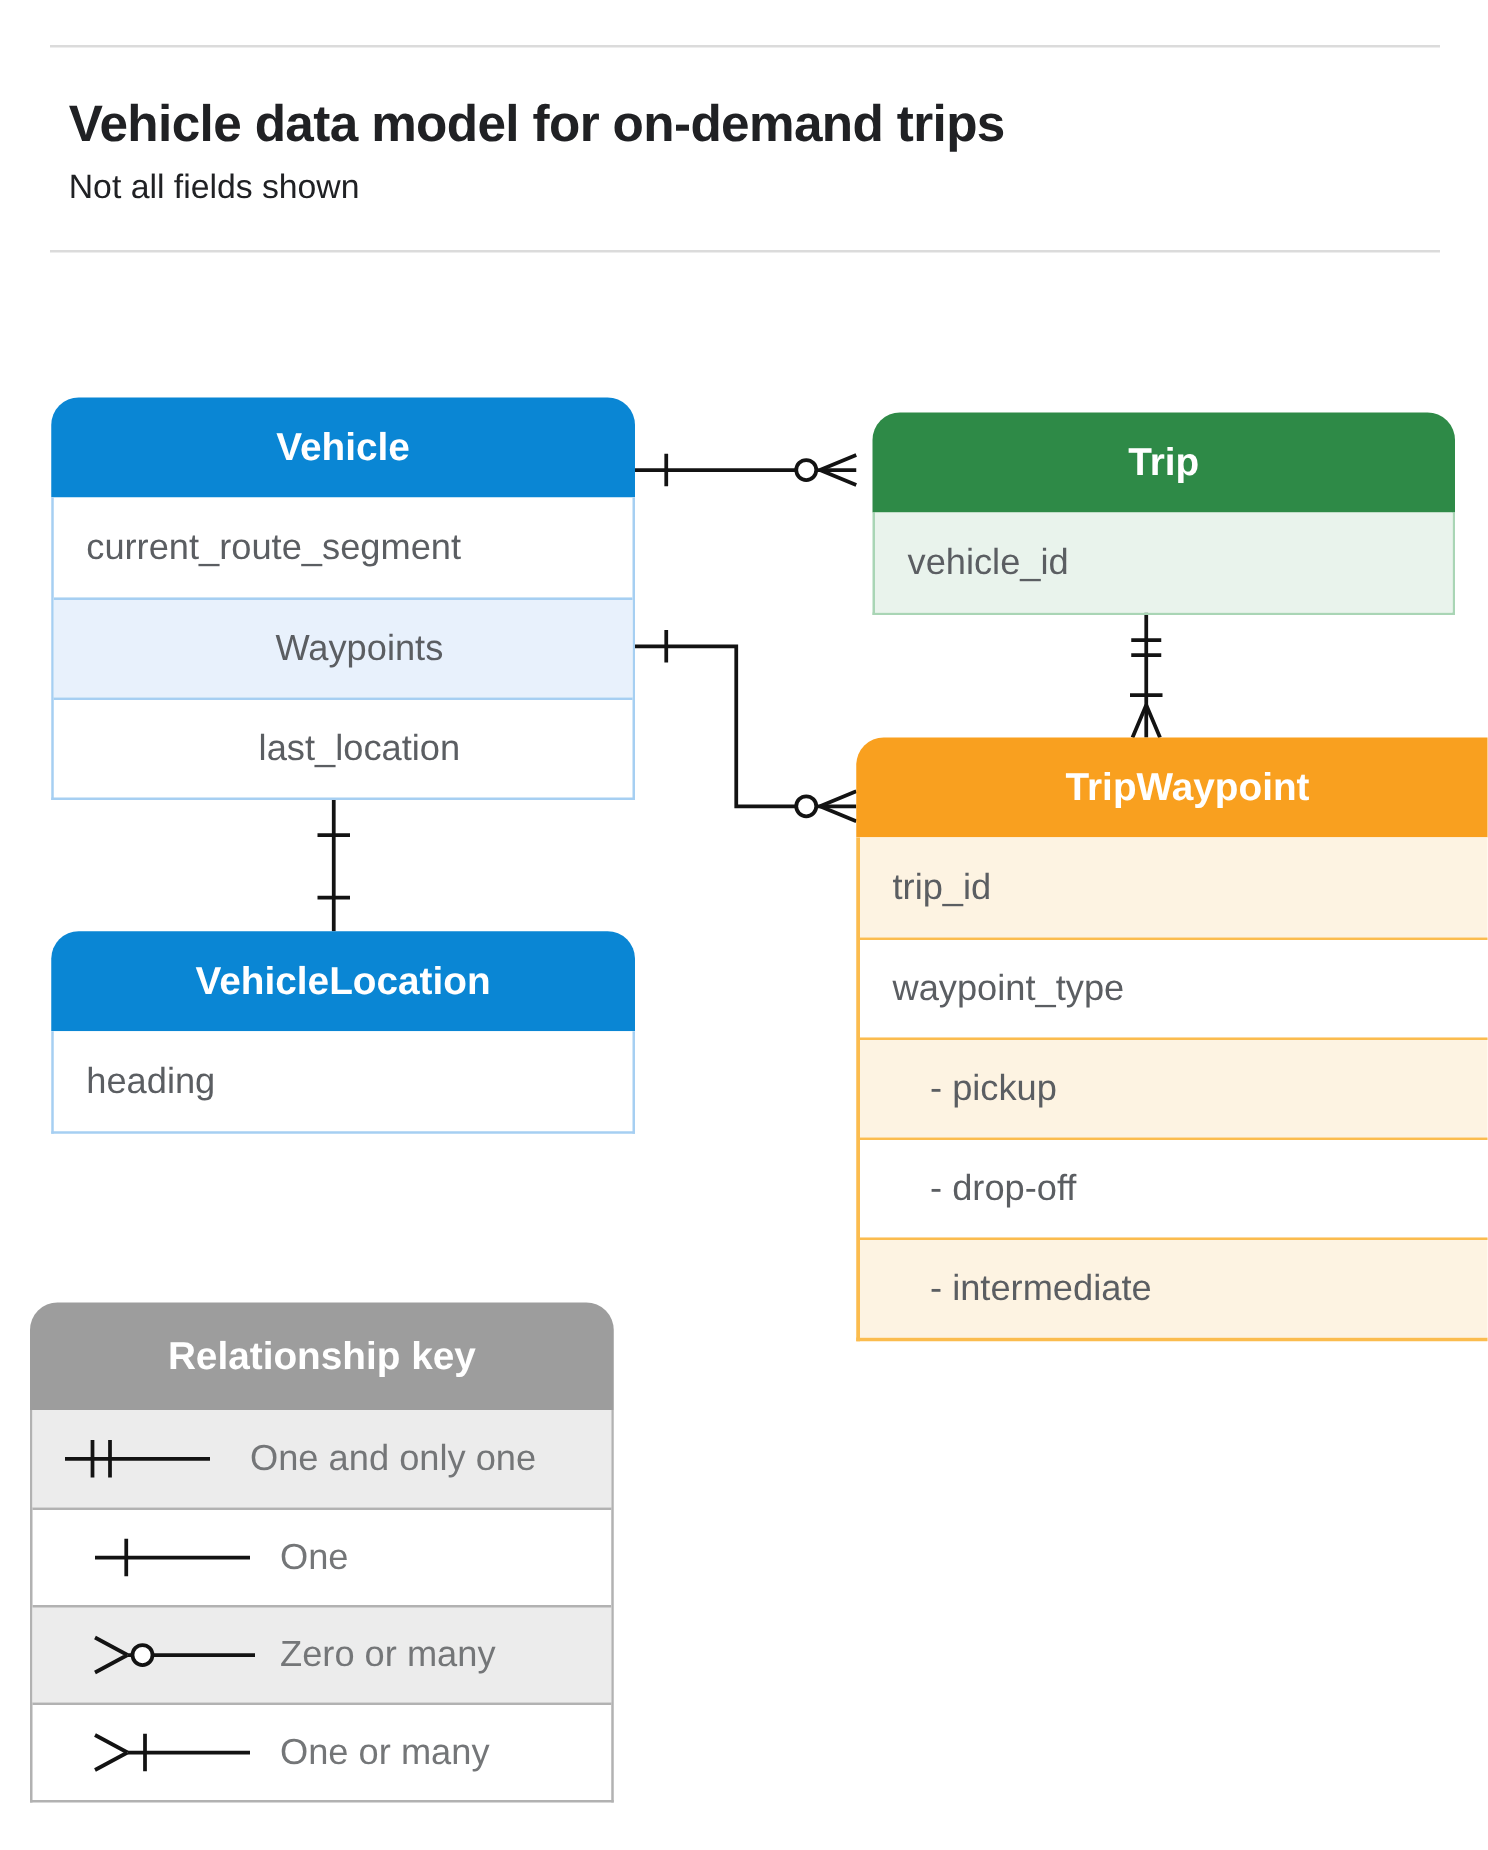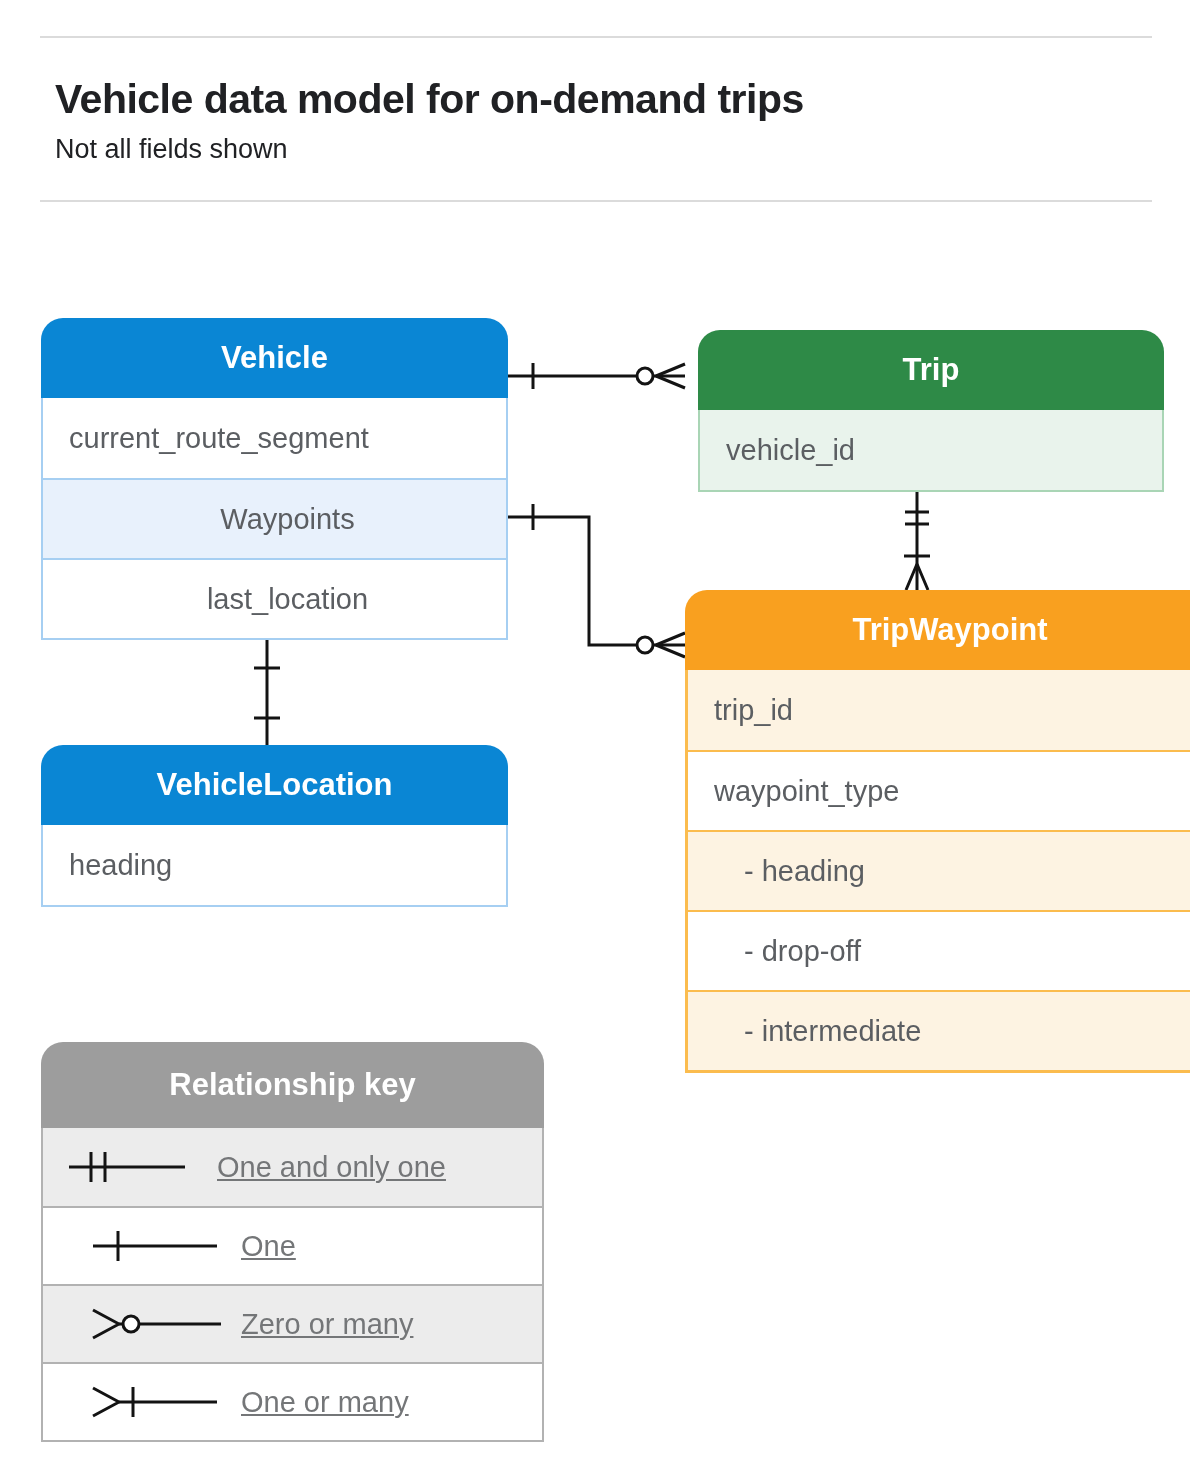--- a/index.html
+++ b/index.html
@@ -53,27 +53,27 @@
   .t-orange .ebody{border:3px solid var(--orangeBorder);border-top:none;}
   .t-orange .erow + .erow{border-top:2px solid var(--orangeBorder);}
   .t-orange .erow.shaded{background:var(--orangeLight);}
   
   .t-gray .ehead{background:var(--gray);height:86px;font-size:31px;}
   .t-gray .ebody{border:2px solid var(--grayBorder);border-top:none;}
   .t-gray .erow{height:78px;padding-left:20px;color:var(--legendText);}
   .t-gray .erow + .erow{border-top:2px solid var(--grayBorder);padding-left:44px;}
   .t-gray .erow.shaded{background:var(--grayLight);}
   .lsym{width:150px;flex:none;}
-  .llabel{margin-left:4px;font-size:29px;color:var(--legendText);text-decoration:underline;}
+  .llabel{margin-left:4px;font-size:29px;color:var(--legendText);}
   
   #entity-vehicle{left:41px;top:318px;width:467px;}
   #entity-trip{left:685px;top:330px;width:466px;margin-left:13px;}
   #entity-tripwaypoint{left:685px;top:590px;width:530px;}
   #entity-vehiclelocation{left:41px;top:745px;width:467px;}
-  #relationship-key{left:41px;top:1042px;width:503px;}
+  #relationship-key{left:24px;top:1042px;width:467px;}
   
   #connector-layer{position:absolute;left:0;top:0;width:1190px;height:1480px;pointer-events:none;}
 </style>
 </head>
 <body>
 
 <div id="rule-top" class="rule"></div>
 <div id="page-title">Vehicle data model for on-demand trips</div>
 <div id="page-subtitle">Not all fields shown</div>
 <div id="rule-header" class="rule"></div>
@@ -142,21 +142,21 @@
     <span>TripWaypoint</span>
   </div>
   <div class="ebody">
     <div class="erow shaded">
       <span>trip_id</span>
     </div>
     <div class="erow">
       <span>waypoint_type</span>
     </div>
     <div class="erow shaded indent">
-      <span>- heading</span>
+      <span>- pickup</span>
     </div>
     <div class="erow indent">
       <span>- drop-off</span>
     </div>
     <div class="erow shaded indent">
       <span>- intermediate</span>
     </div>
   </div>
 </div>
 

